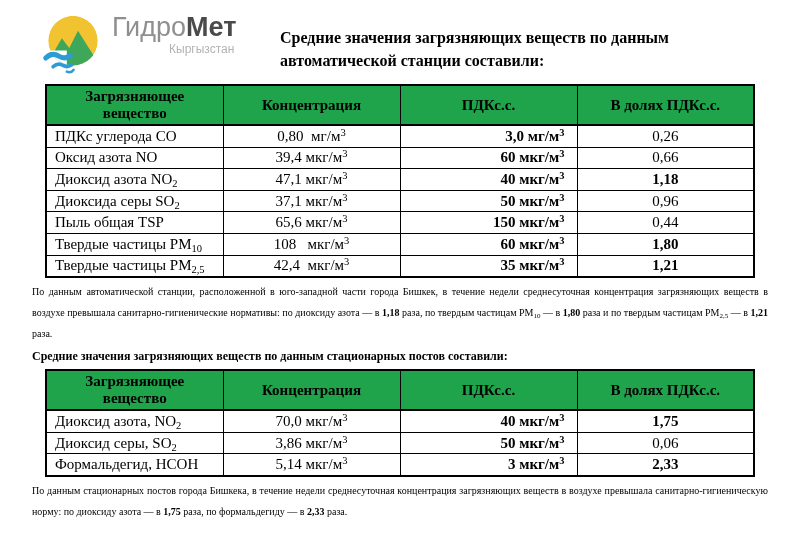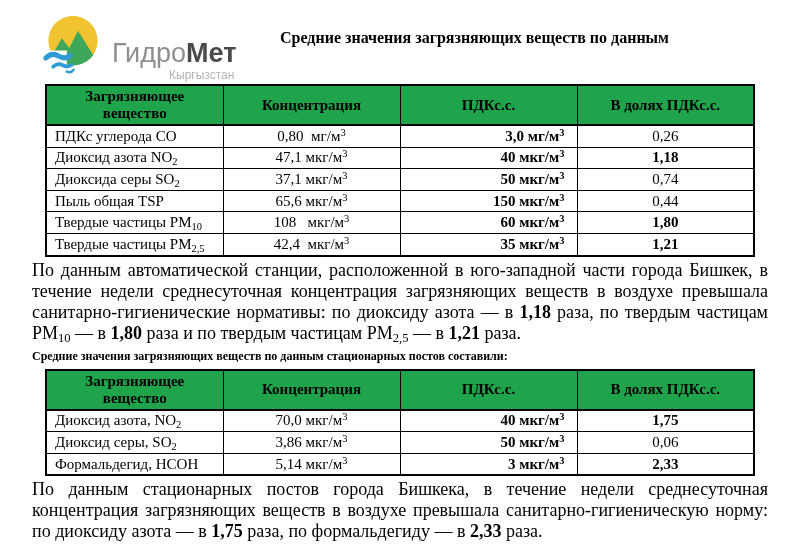--- a/index.html
+++ b/index.html
@@ -26,21 +26,21 @@
   }
   .logo {
     display: flex;
     align-items: flex-start;
     width: 250px;
     padding-left: 12px;
     box-sizing: border-box;
     font-family: "Liberation Sans", sans-serif;
   }
   .logo-icon { width: 62px; height: 66px; flex: 0 0 auto; }
-  .logo-text { margin-left: 8px; margin-top: 28px; line-height: 1; }
+  .logo-text { margin-left: 8px; margin-top: 2px; line-height: 1; }
   .brand-line { font-size: 27px; white-space: nowrap; }
   .brand-regular { color: var(--brand-gray); font-weight: 400; }
   .brand-bold { color: var(--brand-dark); font-weight: 700; }
   .brand-sub {
     display: block;
     text-align: right;
     font-size: 12px;
     color: var(--brand-light);
     margin-top: 2px;
     padding-right: 2px;
@@ -76,21 +76,21 @@
     height: 18.6px;
     overflow: hidden;
     white-space: nowrap;
   }
   .col0 { width: 36%; text-align: left; padding-left: 8px !important; }
   .col1 { width: 24%; text-align: center; }
   .col2 { width: 20%; text-align: right; padding-right: 12px !important; }
   .col3 { width: 20%; text-align: center; }
   
   .body-par {
-    font-size: 18px;
+    font-size: 10px;
     line-height: 21px;
     text-align: justify;
     margin: 1px 2px 2px 2px;
   }
   .section-heading {
     font-size: 12px;
     font-weight: bold;
     line-height: 21px;
     margin: 1px 2px 1px 2px;
   }
@@ -122,50 +122,57 @@
       </svg>
       <div class="logo-text">
         <span class="brand-line">
           <span class="brand-regular">Гидро</span><span class="brand-bold">Мет</span>
         </span>
         <span class="brand-sub">Кыргызстан</span>
       </div>
     </div>
     <div class="doc-title">
       <div>Средние значения загрязняющих веществ по данным</div>
+      <div>автоматической станции составили:</div>
     </div>
   </div>
 
   <table class="data-table" data-table="0">
     <thead>
         <tr>
           <th>Загрязняющее вещество</th>
           <th>Концентрация</th>
           <th>ПДКс.с.</th>
           <th>В долях ПДКс.с.</th>
         </tr>
       </thead>
     <tbody>
         <tr>
           <td class="col0"><span>ПДКс углерода CO</span></td>
           <td class="col1"><span>0,80&nbsp; мг/м</span><sup>3</sup></td>
           <td class="col2"><span style="font-weight: bold;">3,0 мг/м</span><sup style="font-weight: bold;">3</sup></td>
           <td class="col3"><span>0,26</span></td>
         </tr>
         <tr>
+          <td class="col0"><span>Оксид азота NO</span></td>
+          <td class="col1"><span>39,4 мкг/м</span><sup>3</sup></td>
+          <td class="col2"><span style="font-weight: bold;">60 мкг/м</span><sup style="font-weight: bold;">3</sup></td>
+          <td class="col3"><span>0,66</span></td>
+        </tr>
+        <tr>
           <td class="col0"><span>Диоксид азота NO</span><sub>2</sub></td>
           <td class="col1"><span>47,1 мкг/м</span><sup>3</sup></td>
           <td class="col2"><span style="font-weight: bold;">40 мкг/м</span><sup style="font-weight: bold;">3</sup></td>
           <td class="col3"><span style="font-weight: bold;">1,18</span></td>
         </tr>
         <tr>
           <td class="col0"><span>Диоксида серы SO</span><sub>2</sub></td>
           <td class="col1"><span>37,1 мкг/м</span><sup>3</sup></td>
           <td class="col2"><span style="font-weight: bold;">50 мкг/м</span><sup style="font-weight: bold;">3</sup></td>
-          <td class="col3"><span>0,74</span></td>
+          <td class="col3"><span>0,96</span></td>
         </tr>
         <tr>
           <td class="col0"><span>Пыль общая TSP</span></td>
           <td class="col1"><span>65,6 мкг/м</span><sup>3</sup></td>
           <td class="col2"><span style="font-weight: bold; font-family: Liberation Serif, serif;">150 мкг/м</span><sup style="font-weight: bold;">3</sup></td>
           <td class="col3"><span>0,44</span></td>
         </tr>
         <tr>
           <td class="col0"><span>Твердые частицы PM</span><sub>10</sub></td>
           <td class="col1"><span>108&nbsp;&nbsp; мкг/м</span><sup>3</sup></td>

